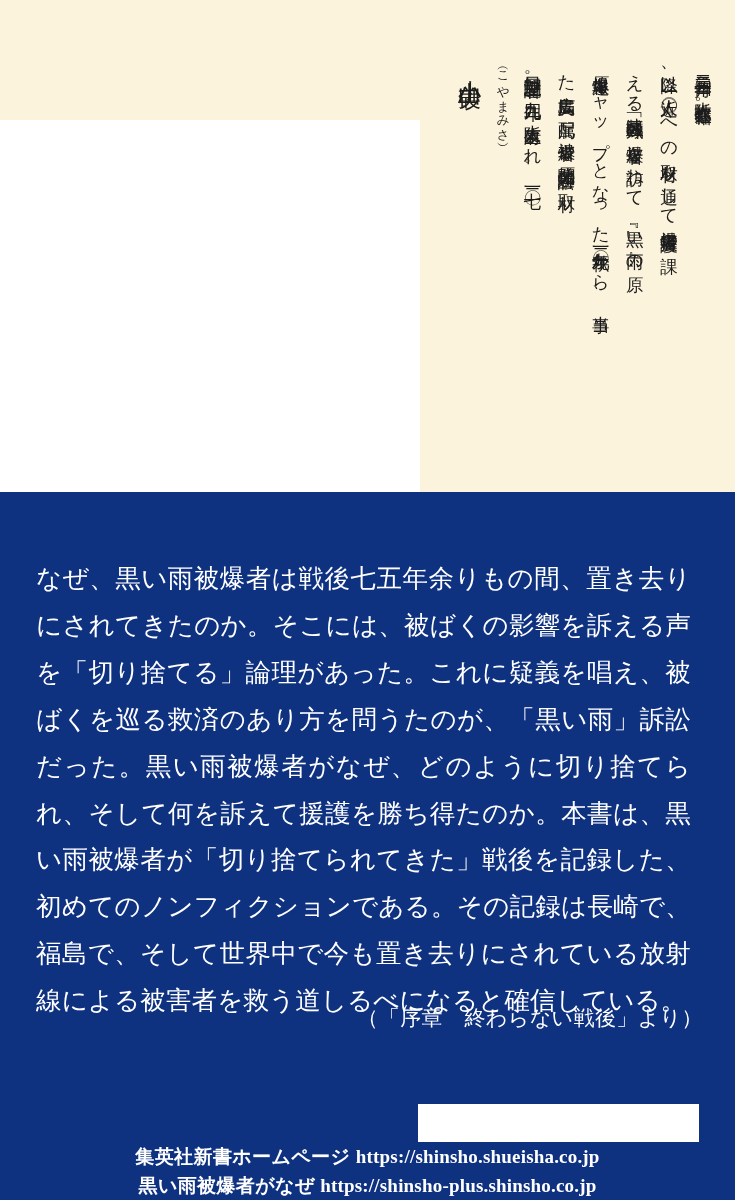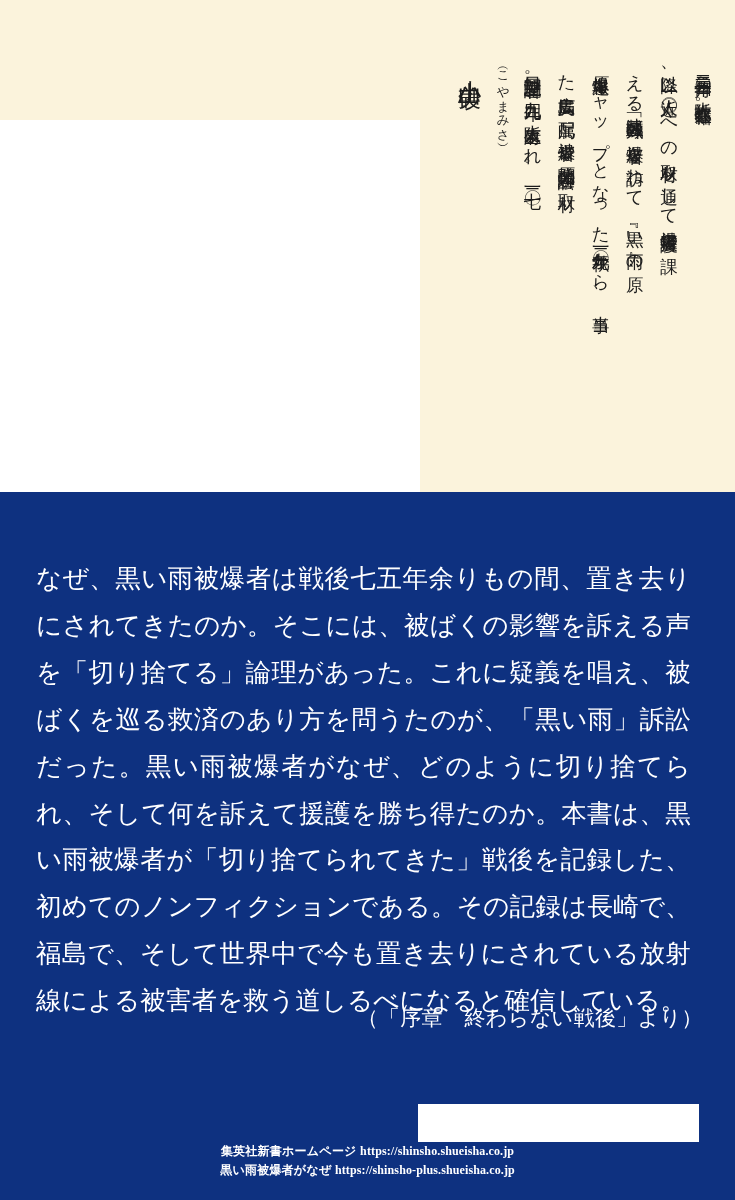--- a/index.html
+++ b/index.html
@@ -106,21 +106,21 @@
   }
   
   .footer {
     position: absolute;
     left: 0;
     top: 650px;
     width: 735px;
     text-align: center;
     color: #ffffff;
     font-family: "Liberation Sans", sans-serif;
-    font-size: 12px;
+    font-size: 19px;
     line-height: 1.55;
     font-weight: bold;
     letter-spacing: 0.01em;
   }
   .footer .row {
     display: block;
     white-space: nowrap;
   }
   .footer .label {
     letter-spacing: 0.02em;
@@ -158,18 +158,18 @@
 
     <div class="white-box"></div>
 
     <div class="footer">
       <span class="row">
         <span class="label">集英社新書ホームページ</span>
         <span class="url">https://shinsho.shueisha.co.jp</span>
       </span>
       <span class="row">
         <span class="label">黒い雨被爆者がなぜ</span>
-        <span class="url">https://shinsho-plus.shueisha.co.jp</span>
+        <span class="url">https://shinsho-plus.shinsho.co.jp</span>
       </span>
     </div>
 
   </div>
 </div>
 
 </body></html>

